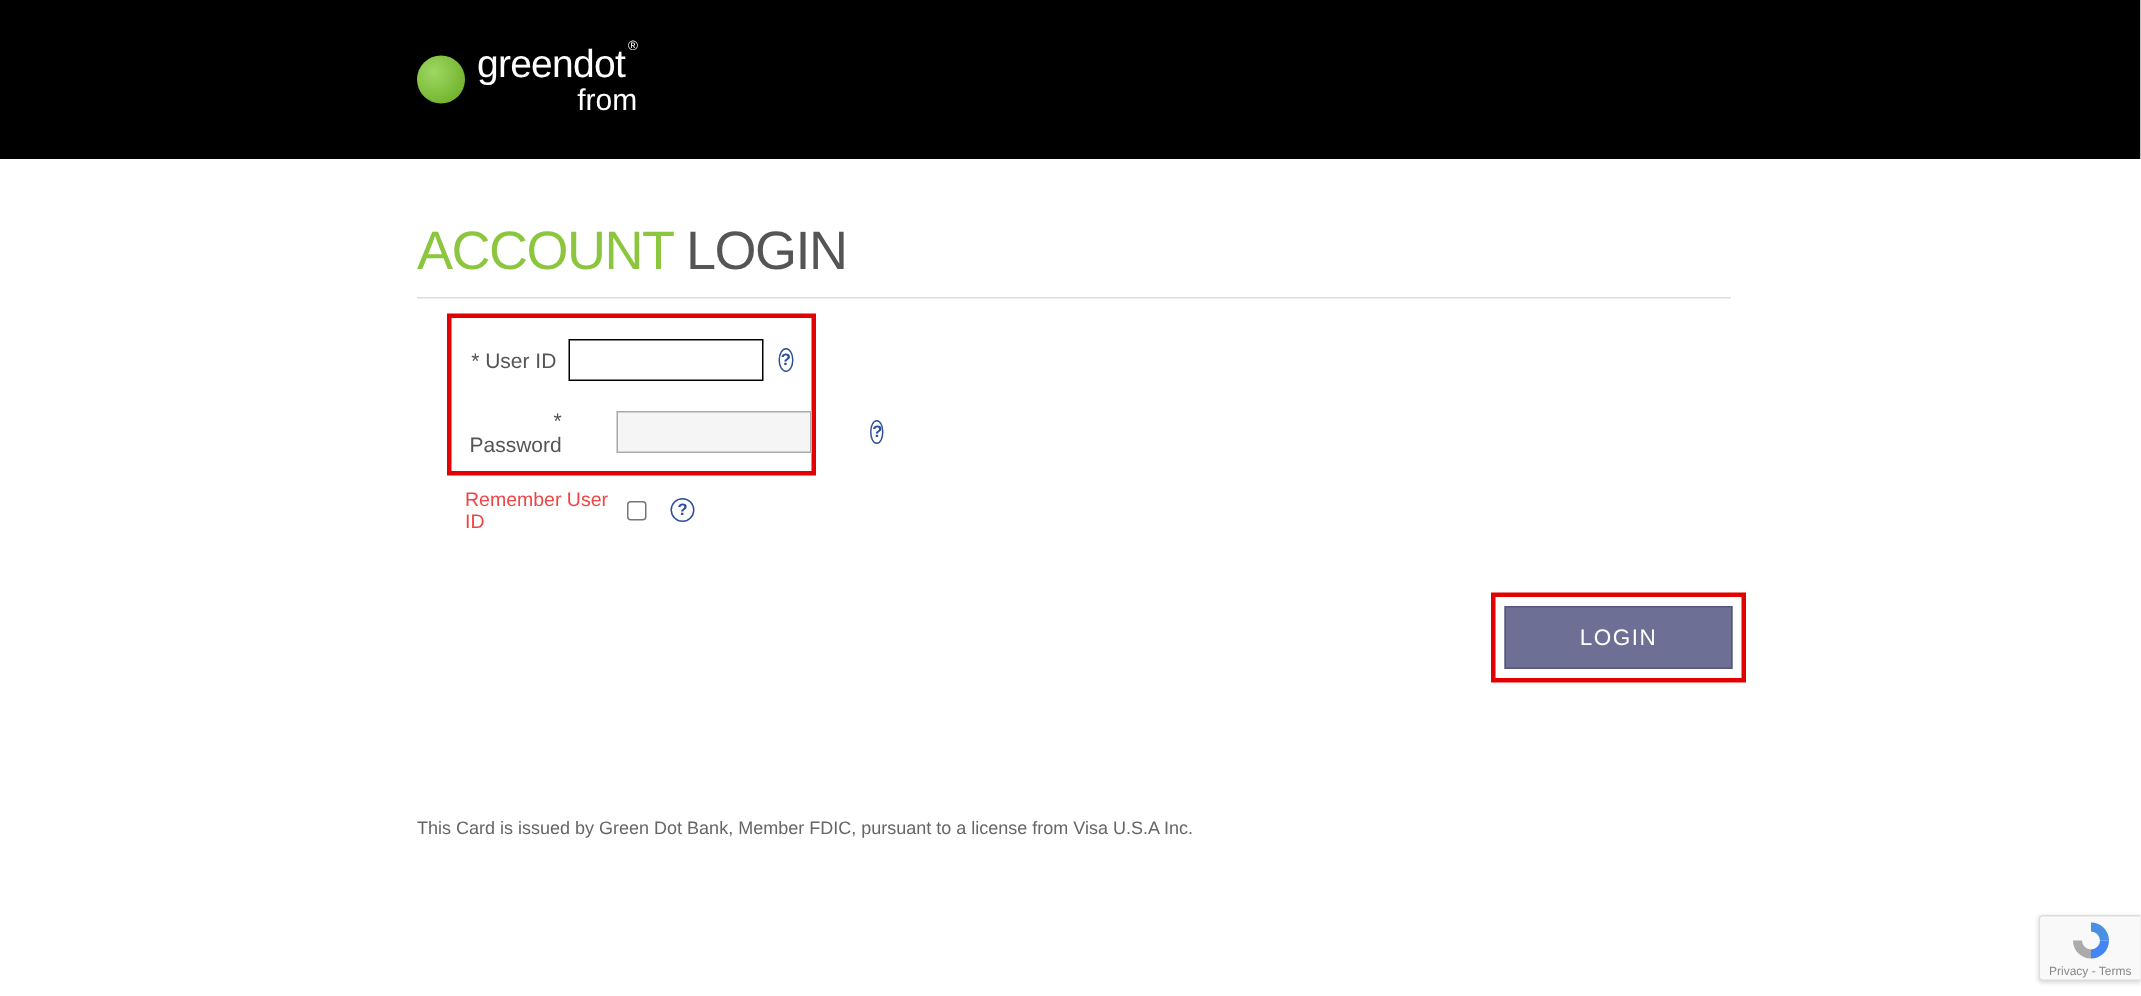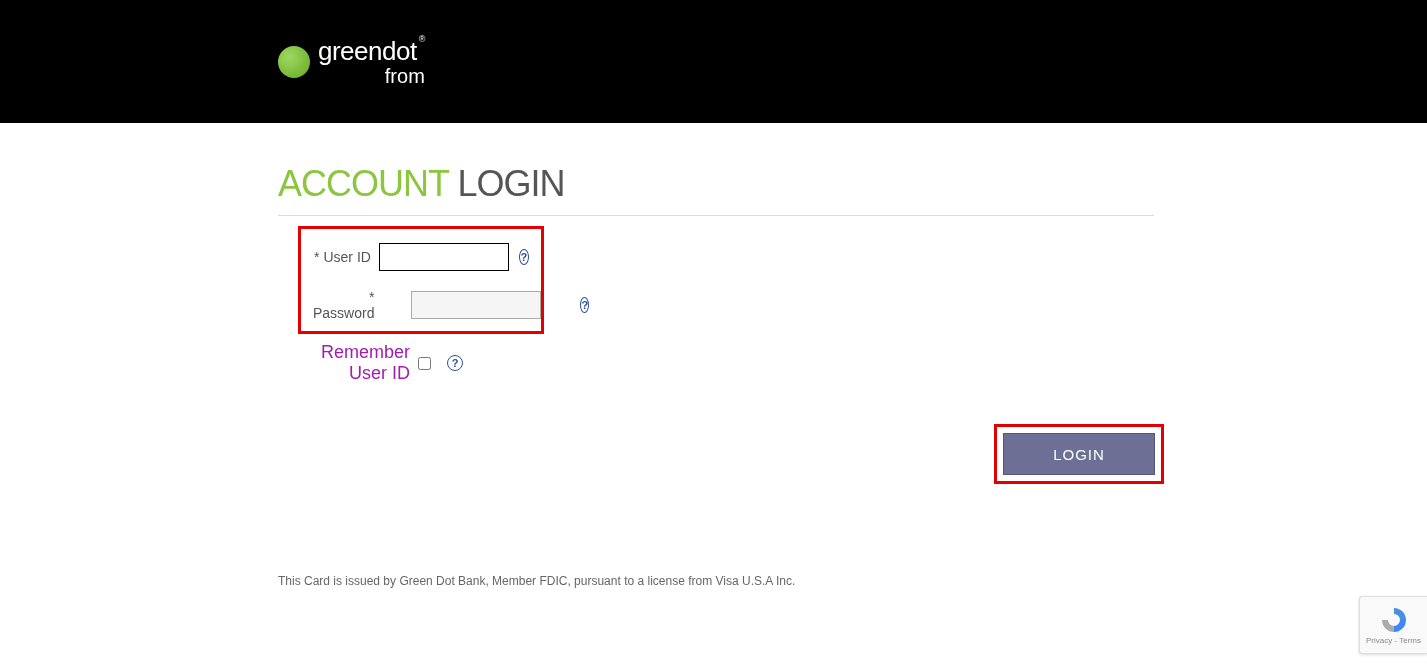--- a/index.html
+++ b/index.html
@@ -1,20 +1,20 @@
 <!DOCTYPE html>
 <html><head>
   <meta charset="utf-8">
   <style>
     * { margin: 0; padding: 0; box-sizing: border-box; }
     body { font-family: Arial, Helvetica, sans-serif; background: #fff; width: 1427px; }
     
     .header {
       background: #000;
-      height: 123px;
+      height: 106px;
       display: flex;
       align-items: center;
       padding-left: 278px;
     }
     .logo {
       display: flex;
       align-items: center;
       gap: 8px;
     }
     .logo-dot {
@@ -127,23 +127,23 @@
       margin-top: 8px;
       margin-left: 32px;
     }
     .meta-row {
       display: flex;
       align-items: center;
       margin-bottom: 6px;
     }
     .meta-label {
       width: 100px;
-      text-align: right;
-      font-size: 18px;
-      color: #a21caf;
+      text-align: left;
+      font-size: 13px;
+      color: #ef4444;
       margin-right: 8px;
     }
     .checkbox {
       width: 13px;
       height: 13px;
       margin-right: 6px;
     }
     .link-row {
       margin-left: 108px;
       margin-bottom: 4px;
@@ -179,21 +179,21 @@
       margin-top: 90px;
       font-size: 12px;
       color: #666;
     }
 
     .recaptcha {
       position: fixed;
       right: 0;
       bottom: 10px;
       width: 68px;
-      height: 58px;
+      height: 44px;
       background: #f9f9f9;
       border: 1px solid #ddd;
       border-right: none;
       border-radius: 3px 0 0 3px;
       box-shadow: 0 1px 3px rgba(0,0,0,0.15);
       display: flex;
       flex-direction: column;
       align-items: center;
       justify-content: center;
       gap: 2px;

